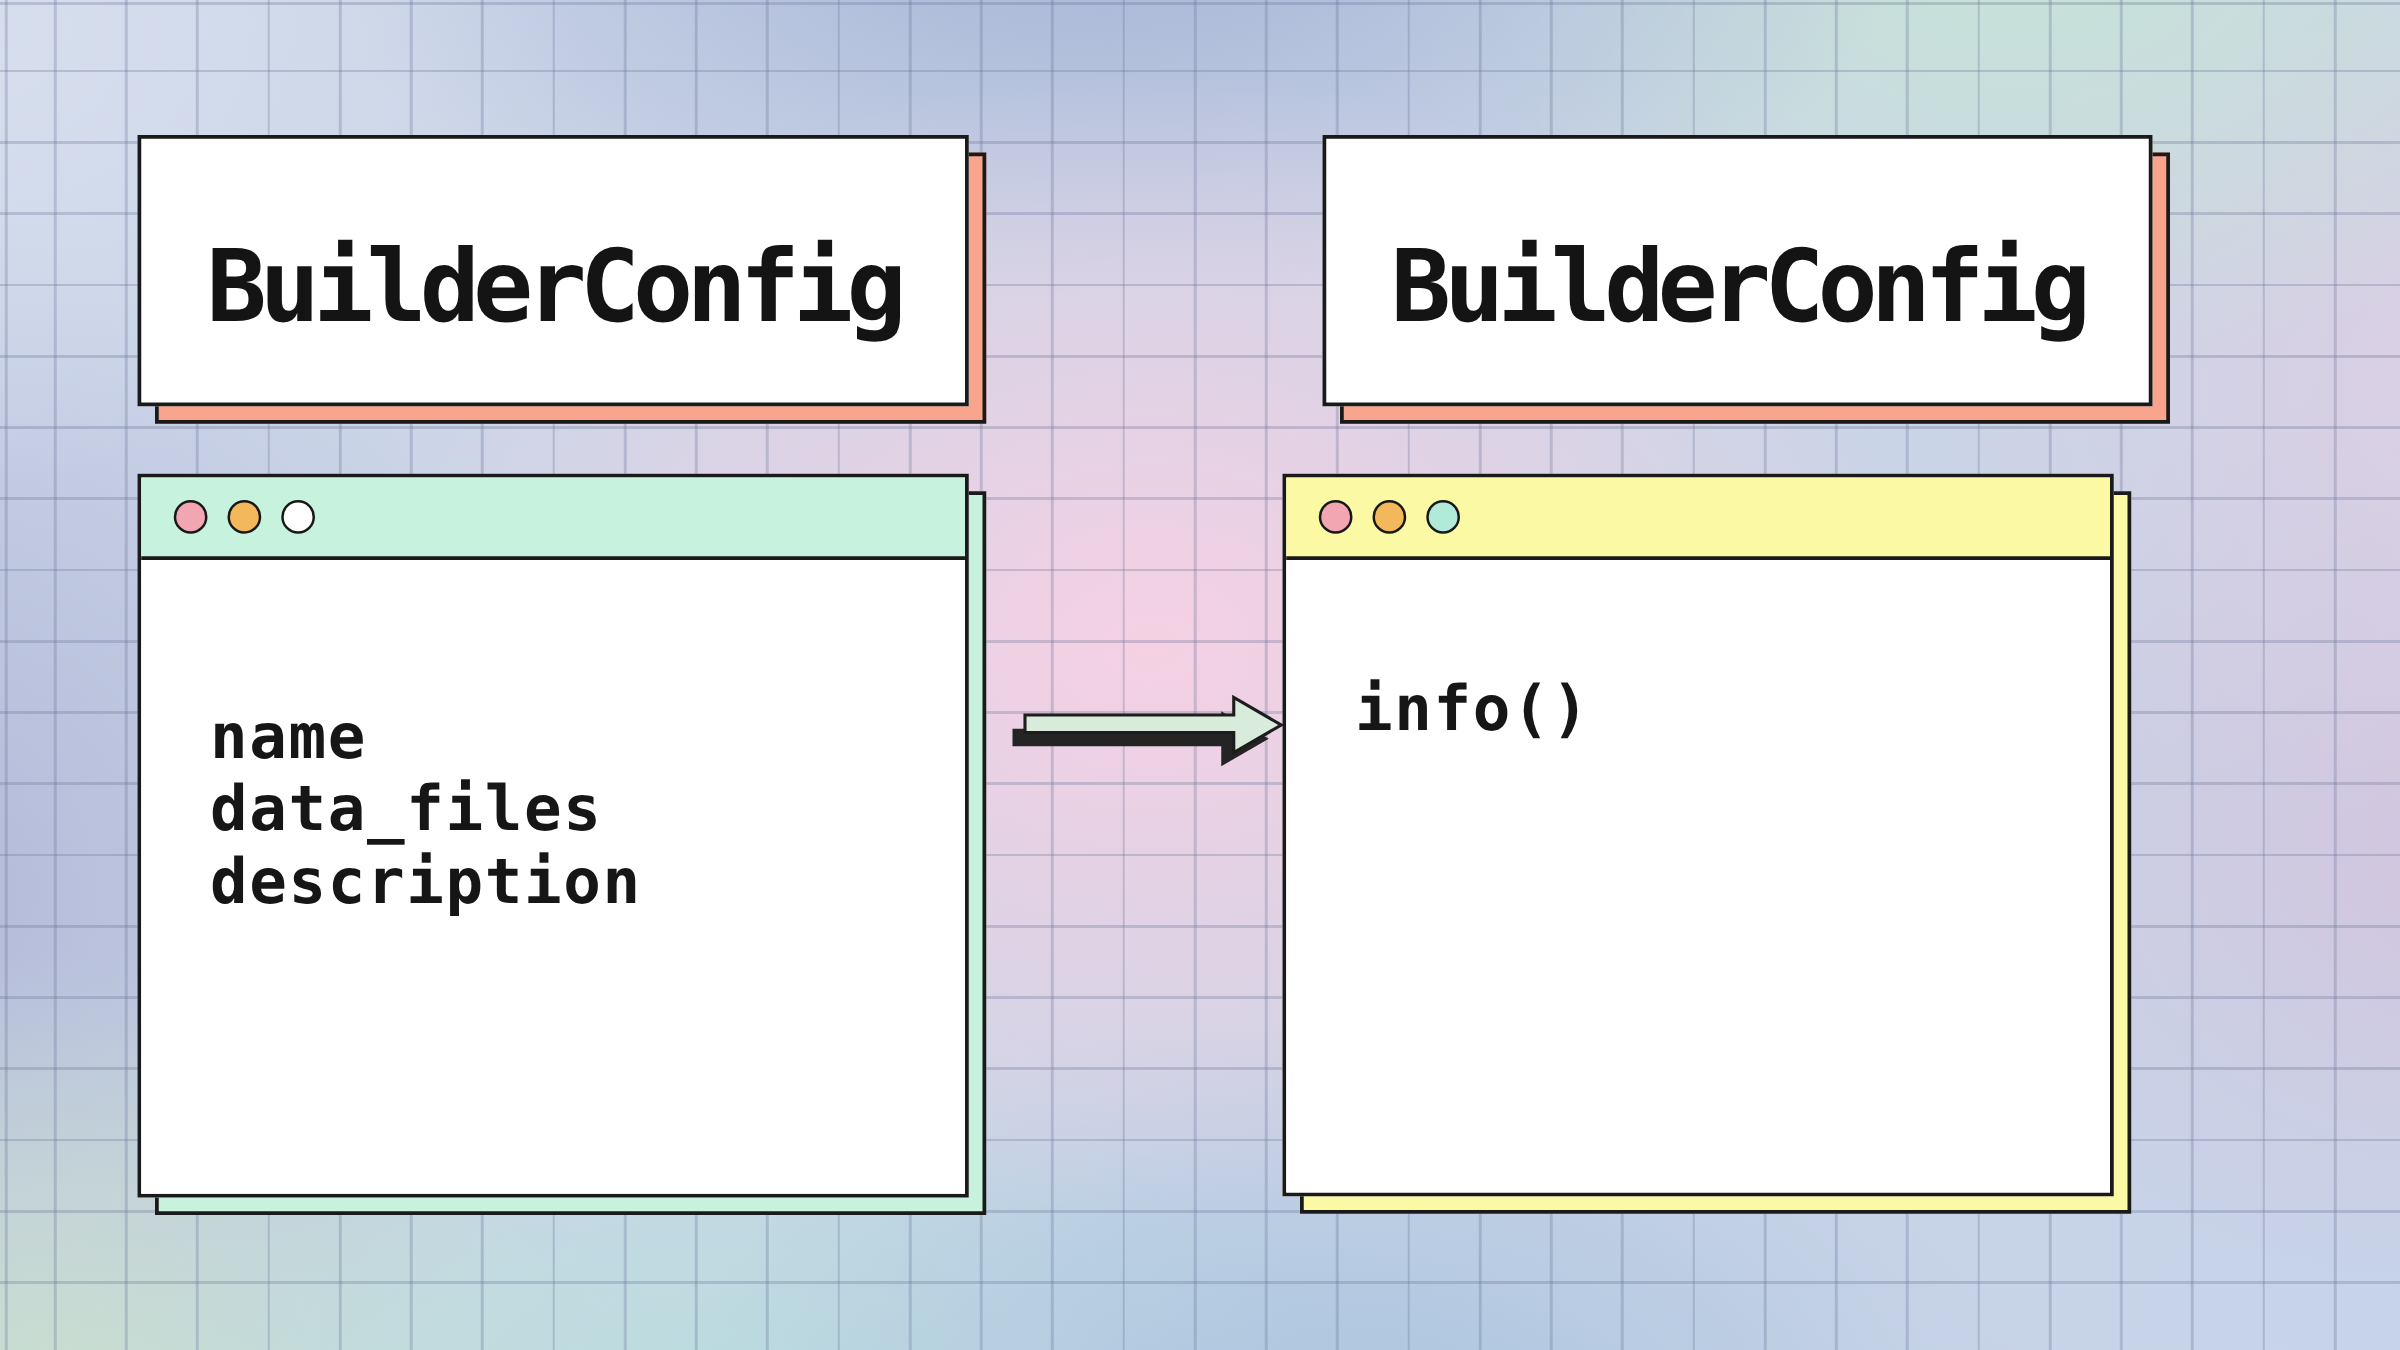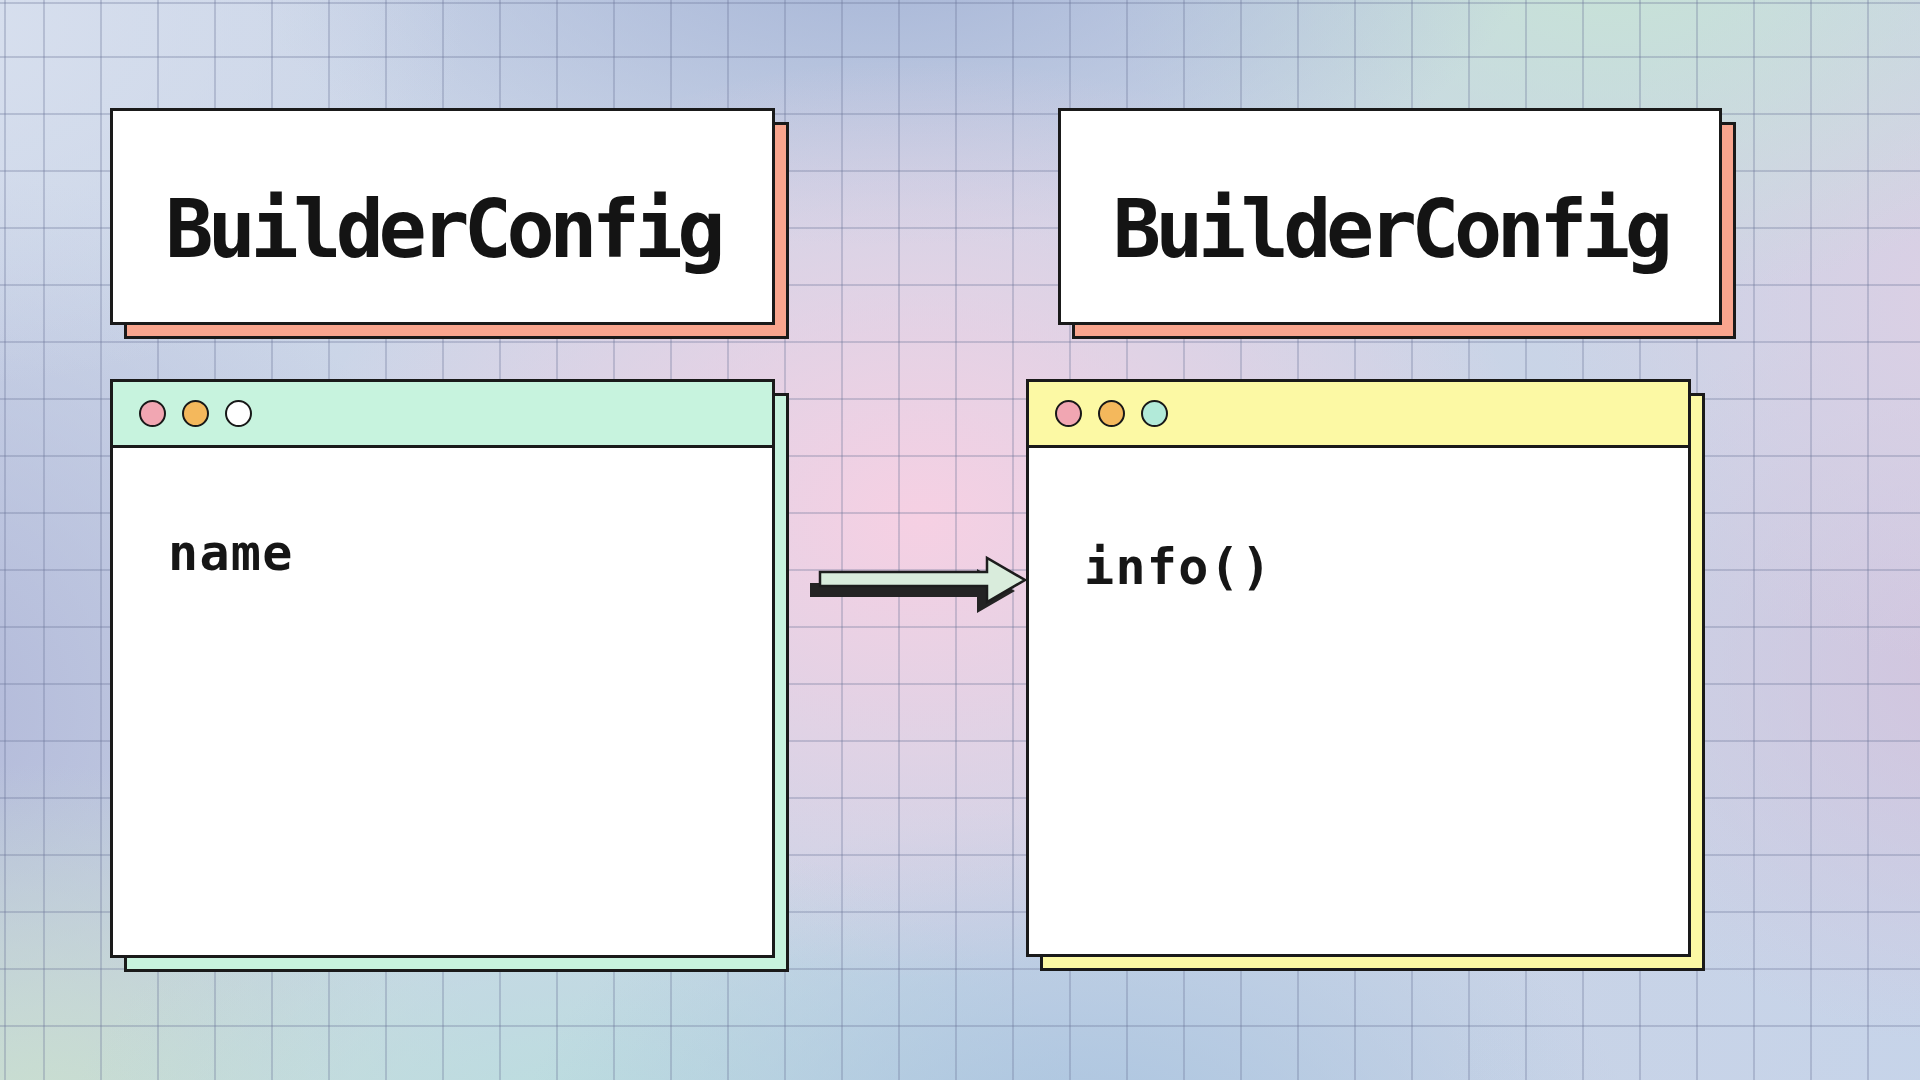--- a/index.html
+++ b/index.html
@@ -30,21 +30,21 @@
   .card-wrap{position:absolute;z-index:1;}
   .card-shadow{position:absolute;inset:0;transform:translate(14px,14px);border:3px solid #1a1a1a;box-sizing:border-box;z-index:0;}
   .card-front{position:absolute;inset:0;background:#ffffff;border:3px solid #1a1a1a;box-sizing:border-box;z-index:1;display:flex;flex-direction:column;}
   .class-title{
     flex:1;display:flex;align-items:center;justify-content:center;
     padding-top:26px;font-weight:bold;font-size:80px;letter-spacing:-5.5px;color:#141414;white-space:nowrap;
   }
   .titlebar{height:66px;border-bottom:3px solid #1a1a1a;box-sizing:border-box;display:flex;align-items:center;padding-left:26px;gap:16px;flex:0 0 auto;}
   .light{width:27px;height:27px;border-radius:50%;border:2.5px solid #181818;box-sizing:border-box;background:#fff;flex:0 0 auto;}
   .window-body{flex:1;background:#ffffff;}
-  .window-body.left-pad{padding:76px 0 0 55px;}
+  .window-body.left-pad{padding:112px 0 0 55px;}
   .window-body.right-pad{padding:90px 0 0 55px;}
   .code-line{font-weight:bold;font-size:50px;line-height:58px;letter-spacing:1.3px;color:#161616;white-space:nowrap;}
   .arrow-svg{position:absolute;z-index:1;}
 </style>
 </head>
 <body>
 
 <div class="canvas">
   <div class="grid-layer"></div>
 
@@ -65,20 +65,22 @@
   <div class="card-wrap" style="left:110px;top:379px;width:665px;height:579px;">
     <div class="card-shadow" style="background-color: rgb(199, 243, 222);"></div>
     <div class="card-front">
       <div class="titlebar" style="background-color: rgb(199, 243, 222);">
         <span class="light" style="background-color: rgb(241, 166, 178);"></span>
         <span class="light" style="background-color: rgb(244, 184, 92);"></span>
         <span class="light" style="background-color: rgb(255, 255, 255);"></span>
       </div>
       <div class="window-body left-pad">
           <div class="code-line">name</div>
+          <div class="code-line">data_files</div>
+          <div class="code-line">description</div>
         </div>
     </div>
   </div>
 
   <div class="card-wrap" style="left:1026px;top:379px;width:665px;height:578px;">
     <div class="card-shadow" style="background-color: rgb(252, 249, 164);"></div>
     <div class="card-front">
       <div class="titlebar" style="background-color: rgb(252, 249, 164);">
         <span class="light" style="background-color: rgb(241, 166, 178);"></span>
         <span class="light" style="background-color: rgb(244, 184, 92);"></span>

